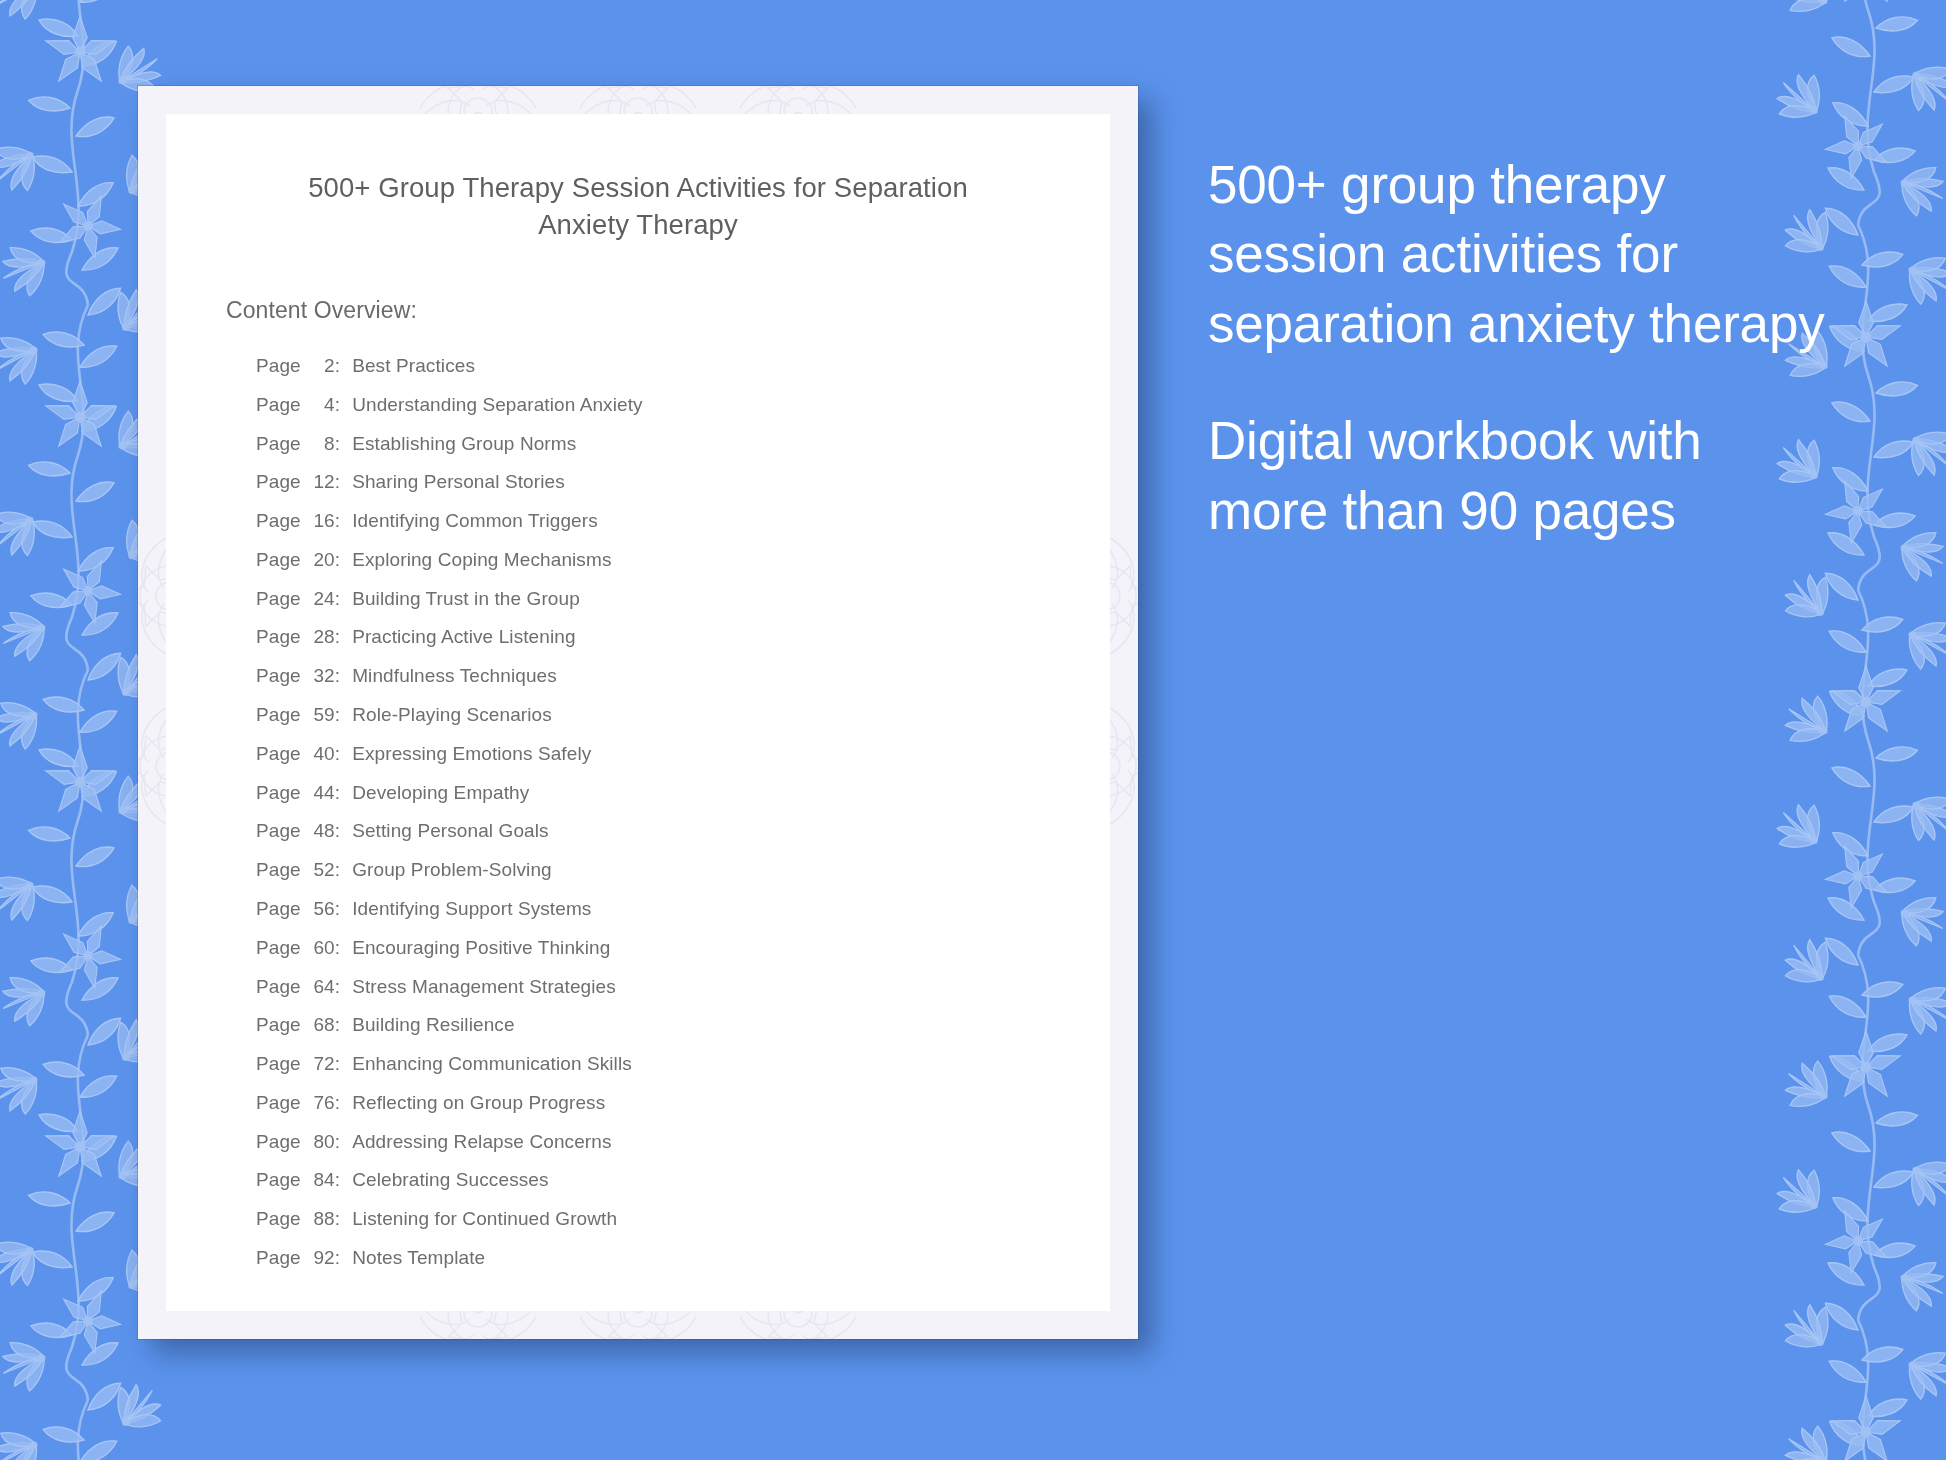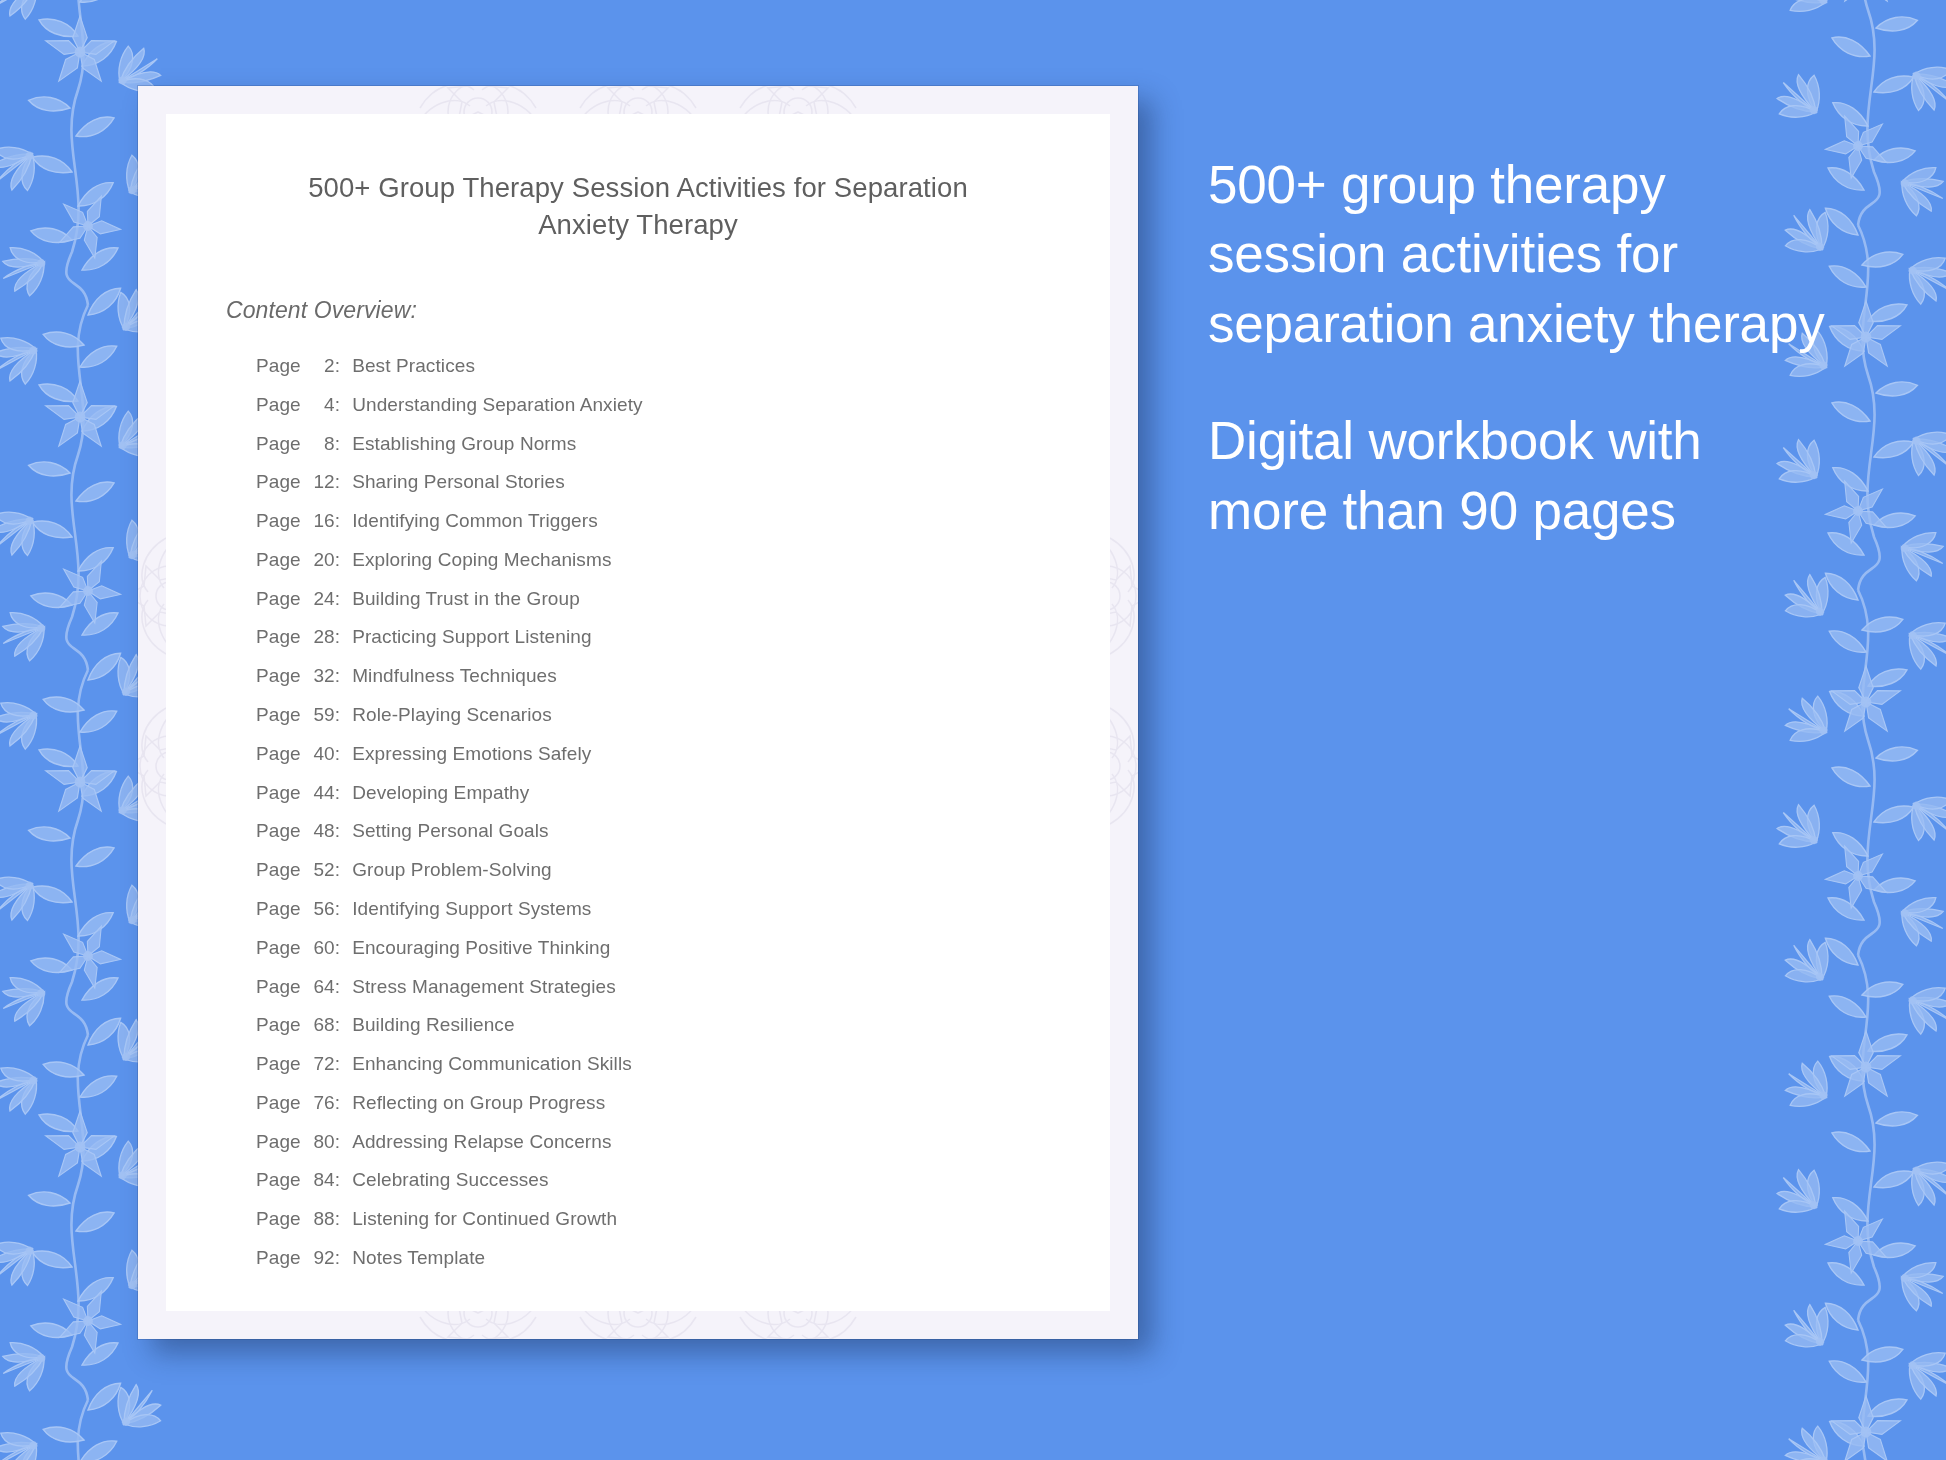--- a/index.html
+++ b/index.html
@@ -72,21 +72,20 @@
     color:#5f5f5f;
     font-weight:400;
     letter-spacing:.1px;
   }
 
   #content-overview-label {
     margin:54px 0 0 60px;
     font-size:23px;
     color:#6a6a6a;
     letter-spacing:.1px;
-    font-style:italic;
   }
 
   #toc-list {
     margin:22px 0 0 90px;
     list-style:none;
   }
 
   .toc-row {
     display:flex;
     align-items:baseline;
@@ -353,21 +352,21 @@
         <li class="toc-row">
           <span class="toc-page-label">Page</span>
           <span class="toc-page-number">24</span>
           <span class="toc-colon">:</span>
           <span class="toc-title">Building Trust in the Group</span>
         </li>
         <li class="toc-row">
           <span class="toc-page-label">Page</span>
           <span class="toc-page-number">28</span>
           <span class="toc-colon">:</span>
-          <span class="toc-title">Practicing Support Listening</span>
+          <span class="toc-title">Practicing Active Listening</span>
         </li>
         <li class="toc-row">
           <span class="toc-page-label">Page</span>
           <span class="toc-page-number">32</span>
           <span class="toc-colon">:</span>
           <span class="toc-title">Mindfulness Techniques</span>
         </li>
         <li class="toc-row">
           <span class="toc-page-label">Page</span>
           <span class="toc-page-number">59</span>

